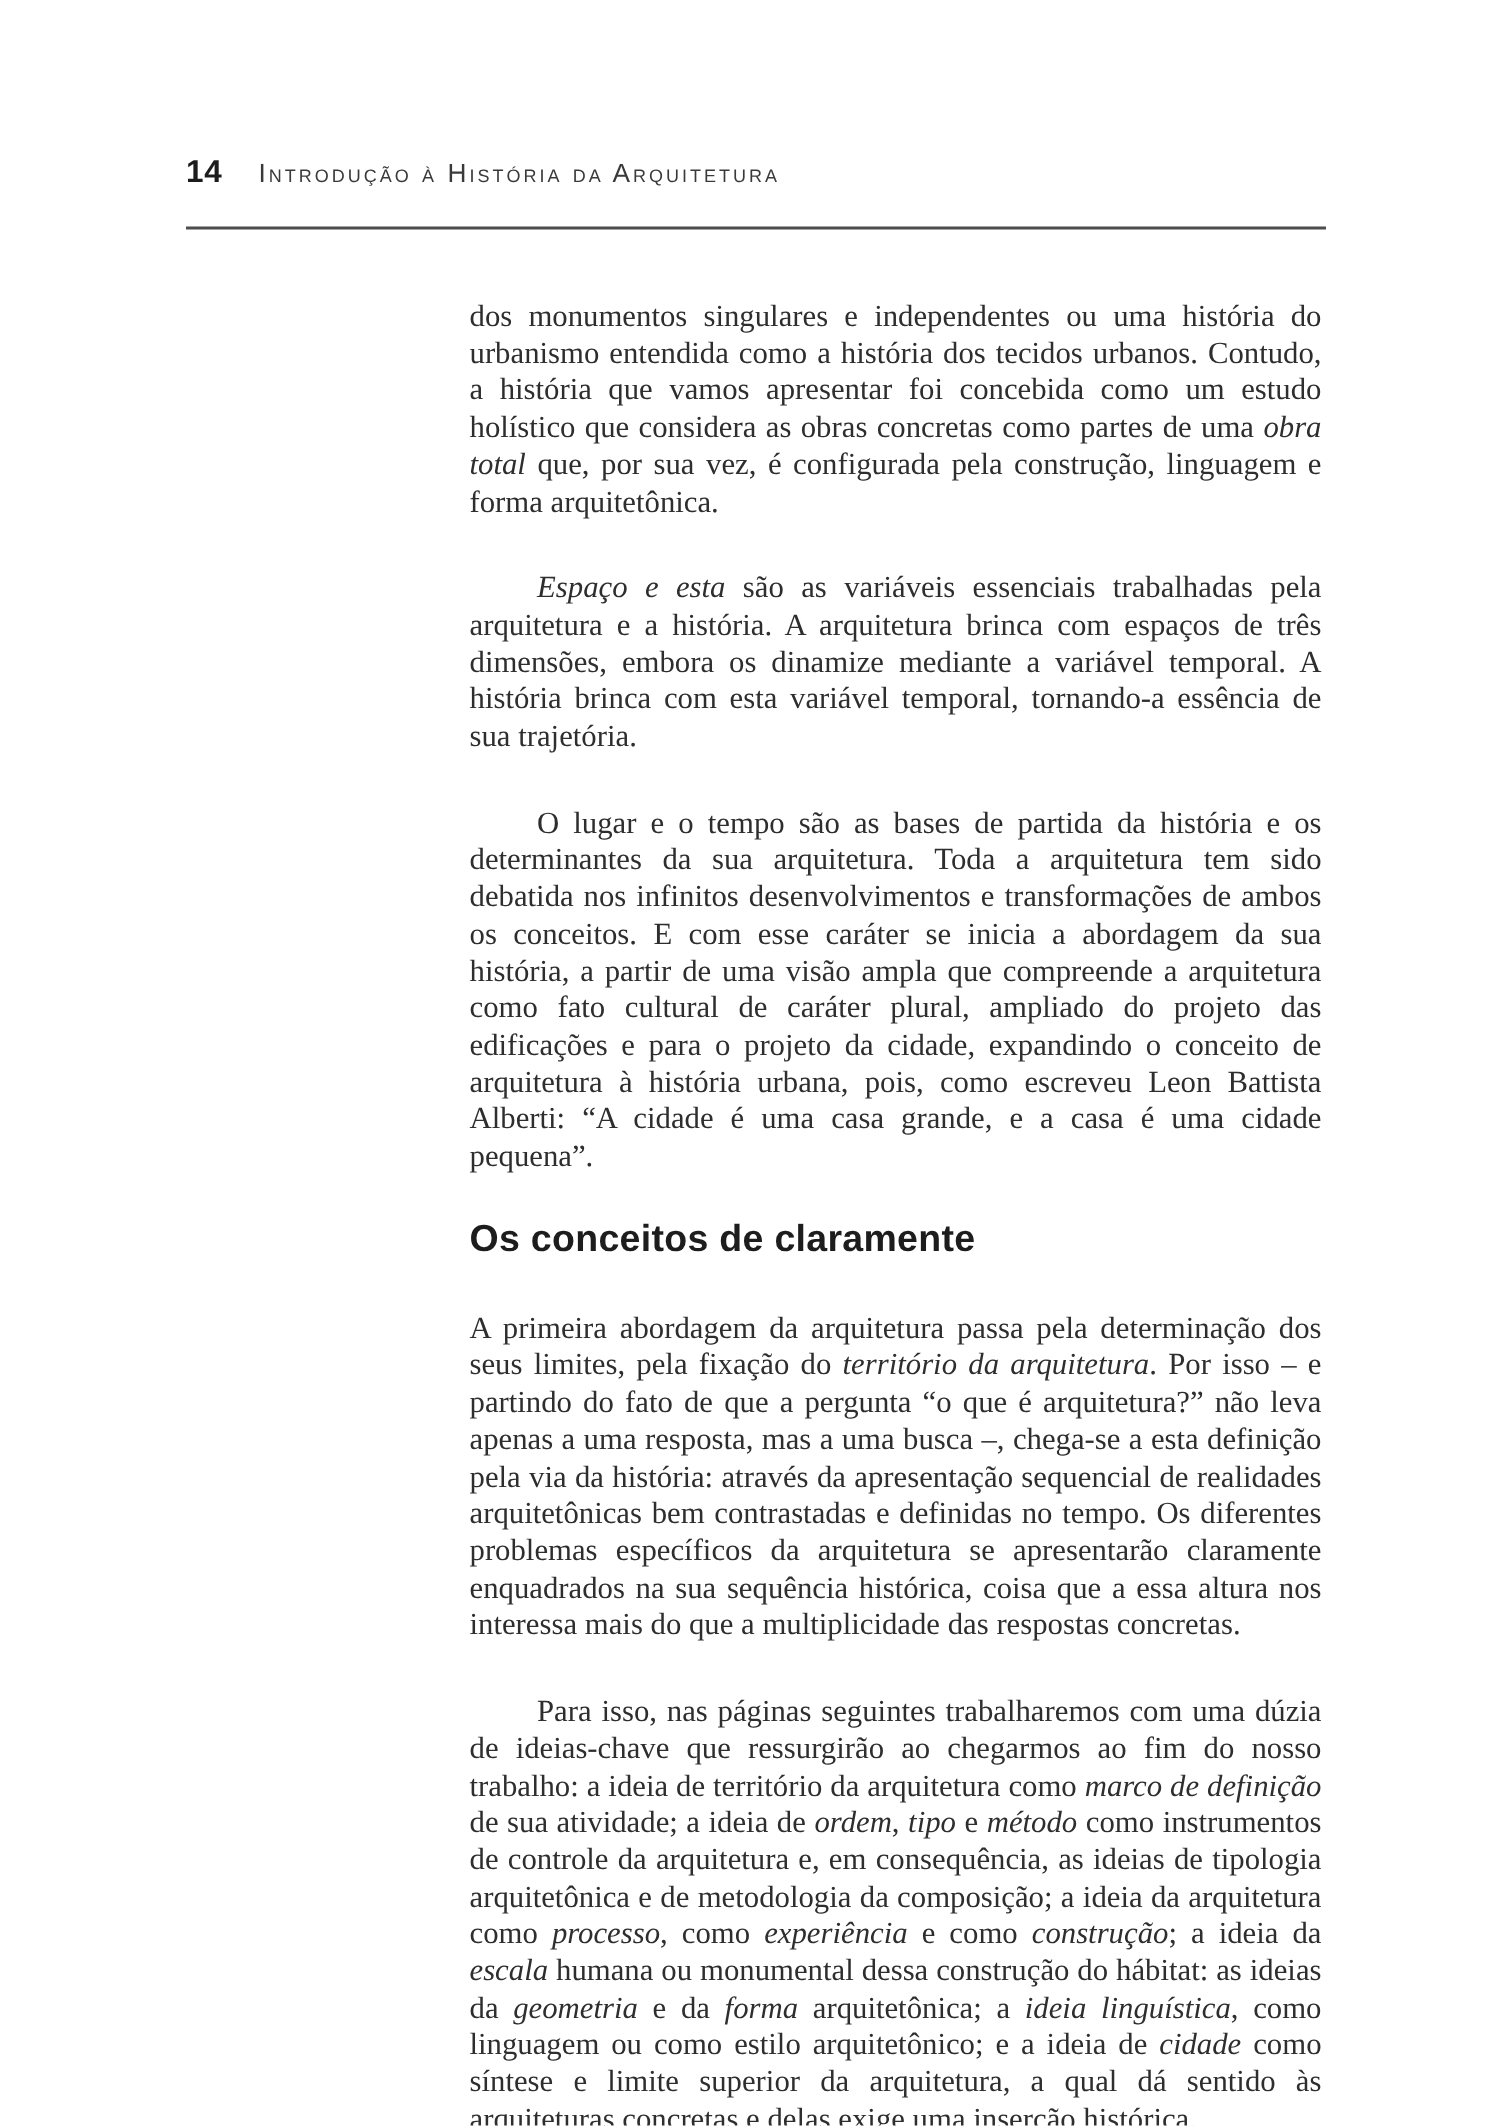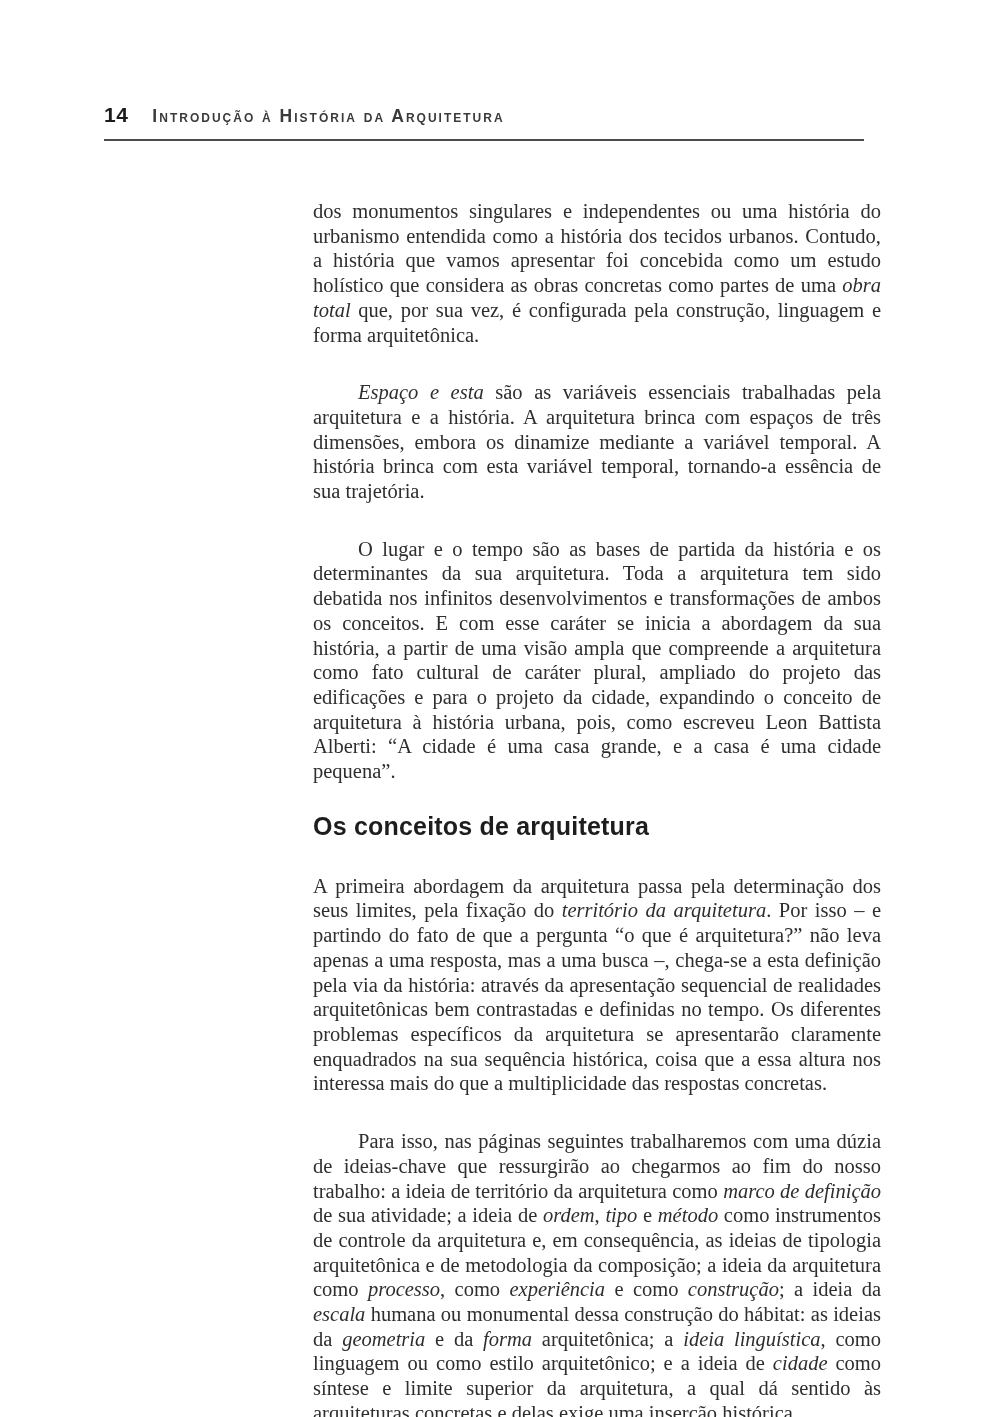--- a/index.html
+++ b/index.html
@@ -9,41 +9,41 @@
     position: relative;
     font-family: "Liberation Serif", serif;
     overflow: hidden;
   }
   .page {
     position: absolute; inset: 0;
     background: #ffffff;
   }
   .page-header {
     position: absolute;
-    left: 104px; top: 103px;
+    left: 124px; top: 103px;
     width: 760px;
     display: flex;
     align-items: baseline;
     border-bottom: 2px solid #4d4d4d;
-    padding-bottom: 12px;
+    padding-bottom: 24px;
     font-family: "Liberation Sans", sans-serif;
   }
   .page-number {
     font-size: 21px;
     font-weight: 700;
     color: #1c1c1c;
     letter-spacing: 0.5px;
   }
   .running-title {
     margin-left: 24px;
     font-size: 17.5px;
     font-variant: small-caps;
     letter-spacing: 2px;
     color: #3a3a3a;
-    font-weight: 700;
+    font-weight: 400;
   }
   .text-block {
     position: absolute;
     left: 313px; top: 166px;
     width: 568px;
     font-size: 20.5px;
     line-height: 24.7px;
     color: #2e2e2e;
     text-align: justify;
   }
@@ -74,18 +74,18 @@
 
   <div class="page-header">
     <span class="page-number">14</span>
     <span class="running-title">Introdução à História da Arquitetura</span>
   </div>
 
   <div class="text-block">
       <p class="body-paragraph"><span>dos monumentos singulares e independentes ou uma história do urbanismo entendida como a história dos tecidos urbanos. Contudo, a história que vamos apresentar foi concebida como um estudo holístico que considera as obras concretas como partes de uma </span><em>obra total</em><span> que, por sua vez, é configurada pela construção, linguagem e forma arquitetônica.</span></p>
       <p class="body-paragraph indent"><em>Espaço e esta</em><span> são as variáveis essenciais trabalhadas pela arquitetura e a história. A arquitetura brinca com espaços de três dimensões, embora os dinamize mediante a variável temporal. A história brinca com esta variável temporal, tornando-a essência de sua trajetória.</span></p>
       <p class="body-paragraph indent"><span>O lugar e o tempo são as bases de partida da história e os determinantes da sua arquitetura. Toda a arquitetura tem sido debatida nos infinitos desenvolvimentos e transformações de ambos os conceitos. E com esse caráter se inicia a abordagem da sua história, a partir de uma visão ampla que compreende a arquitetura como fato cultural de caráter plural, ampliado do projeto das edificações e para o projeto da cidade, expandindo o conceito de arquitetura à história urbana, pois, como escreveu Leon Battista Alberti: “A cidade é uma casa grande, e a casa é uma cidade pequena”.</span></p>
-      <h2 class="section-heading">Os conceitos de arquitetura</h2>
+      <h2 class="section-heading">Os conceitos de claramente</h2>
       <p class="body-paragraph"><span>A primeira abordagem da arquitetura passa pela determinação dos seus limites, pela fixação do </span><em>território da arquitetura</em><span>. Por isso – e partindo do fato de que a pergunta “o que é arquitetura?” não leva apenas a uma resposta, mas a uma busca –, chega-se a esta definição pela via da história: através da apresentação sequencial de realidades arquitetônicas bem contrastadas e definidas no tempo. Os diferentes problemas específicos da arquitetura se apresentarão claramente enquadrados na sua sequência histórica, coisa que a essa altura nos interessa mais do que a multiplicidade das respostas concretas.</span></p>
       <p class="body-paragraph indent"><span>Para isso, nas páginas seguintes trabalharemos com uma dúzia de ideias-chave que ressurgirão ao chegarmos ao fim do nosso trabalho: a ideia de território da arquitetura como </span><em>marco de definição</em><span> de sua atividade; a ideia de </span><em>ordem</em><span>, </span><em>tipo</em><span> e </span><em>método</em><span> como instrumentos de controle da arquitetura e, em consequência, as ideias de tipologia arquitetônica e de metodologia da composição; a ideia da arquitetura como </span><em>processo</em><span>, como </span><em>experiência</em><span> e como </span><em>construção</em><span>; a ideia da </span><em>escala</em><span> humana ou monumental dessa construção do hábitat: as ideias da </span><em>geometria</em><span> e da </span><em>forma</em><span> arquitetônica; a </span><em>ideia linguística</em><span>, como linguagem ou como estilo arquitetônico; e a ideia de </span><em>cidade</em><span> como síntese e limite superior da arquitetura, a qual dá sentido às arquiteturas concretas e delas exige uma inserção histórica.</span></p>
     </div>
 
 </div>
 
 </body></html>

